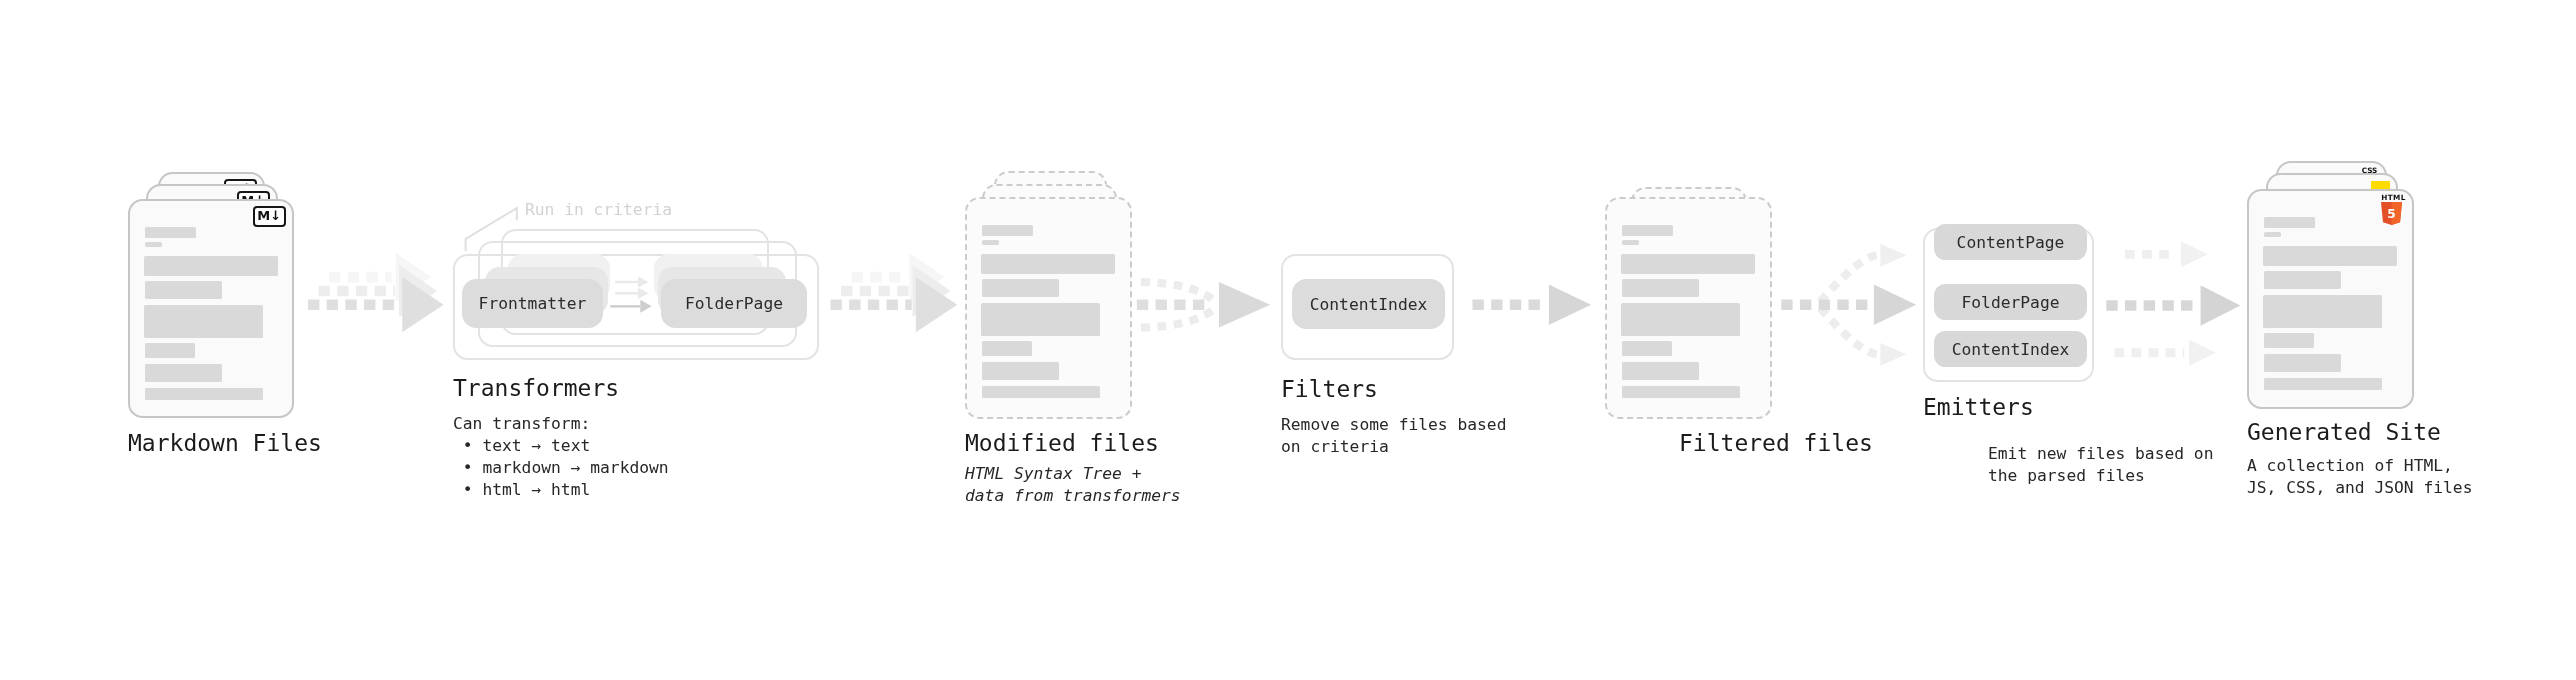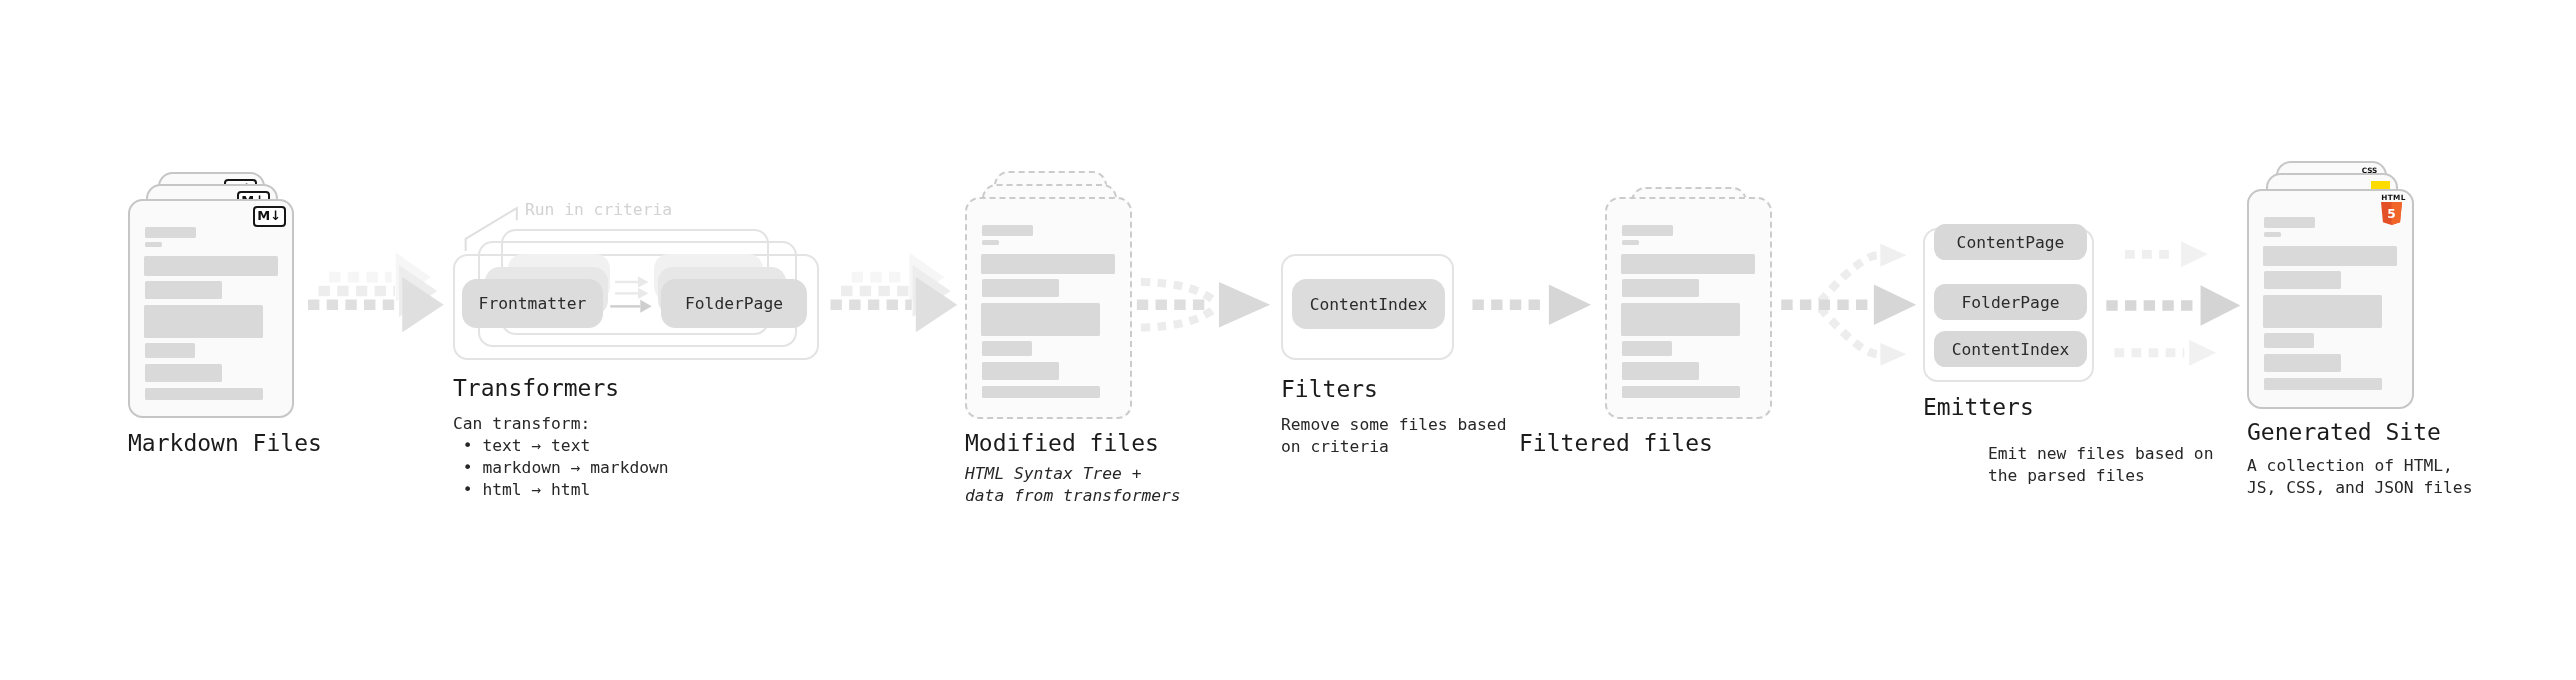--- a/index.html
+++ b/index.html
@@ -186,21 +186,21 @@
     <div class="doc-card dashed" style="left:1605px;top:197px;width:167px;height:222px;">
         <div class="skel" style="left: 15.4px; top: 26px; width: 51px; height: 11.4px;"></div>
         <div class="skel" style="left: 15.4px; top: 41px; width: 17px; height: 4.9px;"></div>
         <div class="skel" style="left: 14px; top: 55px; width: 134px; height: 19.5px;"></div>
         <div class="skel" style="left: 15.4px; top: 80px; width: 77px; height: 18px;"></div>
         <div class="skel" style="left: 14px; top: 104px; width: 119px; height: 32.5px;"></div>
         <div class="skel" style="left: 15.4px; top: 142px; width: 50px; height: 14.6px;"></div>
         <div class="skel" style="left: 15.4px; top: 163px; width: 77px; height: 18px;"></div>
         <div class="skel" style="left: 15.4px; top: 187px; width: 118px; height: 12.2px;"></div>
       </div>
-    <div class="stage-label" style="left:1519px;top:429px;">Filtered files</div>
+    <div class="stage-label" style="left:1679px;top:429px;">Filtered files</div>
   </div>
 
   <div>
     <div class="frame filled" style="left:1923px;top:228px;width:171px;height:154px;"></div>
     <div class="pill small" style="left:1934px;top:224px;width:153px;height:36px;background:#d8d8d8;">ContentPage</div>
     <div class="pill small" style="left:1934px;top:284px;width:153px;height:36px;background:#d8d8d8;">FolderPage</div>
     <div class="pill small" style="left:1934px;top:331px;width:153px;height:36px;background:#d8d8d8;">ContentIndex</div>
     <div class="stage-label" style="left:1923px;top:393px;">Emitters</div>
     <div class="stage-desc" style="left:1988px;top:429px;margin-top:14px;">Emit new files based on
 the parsed files</div>

